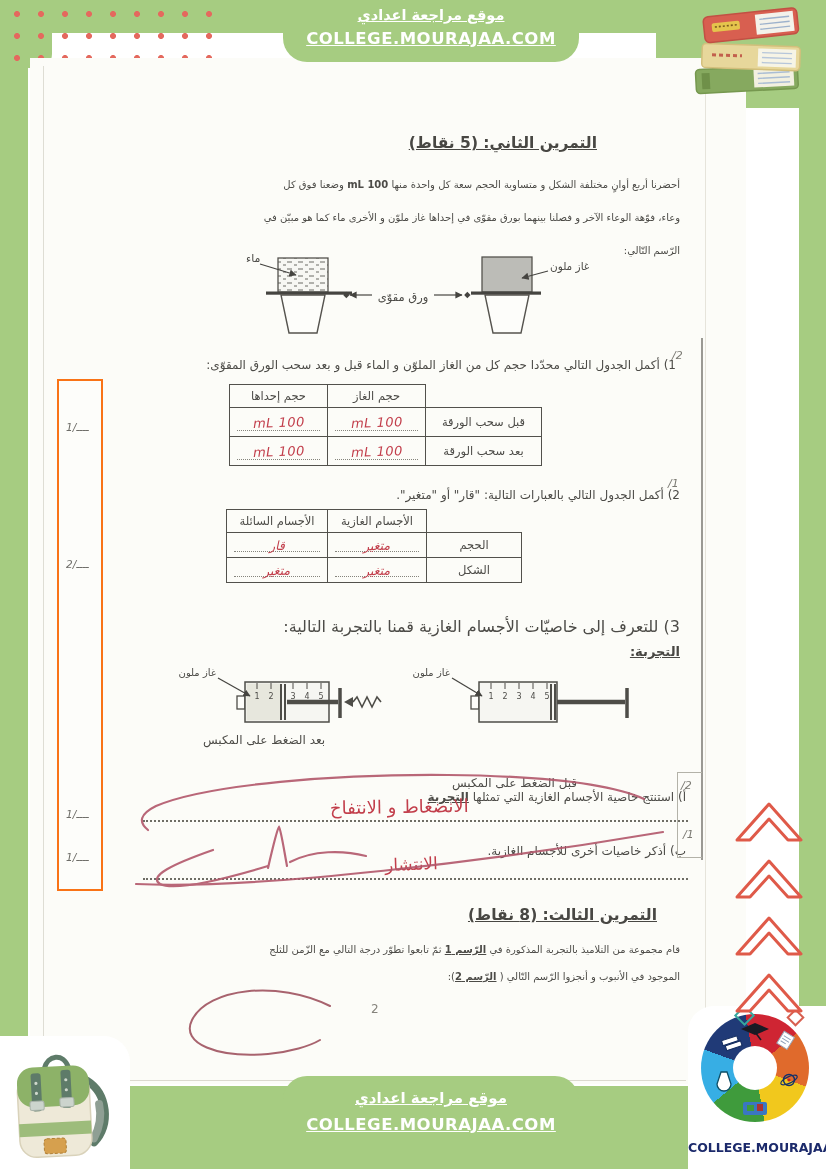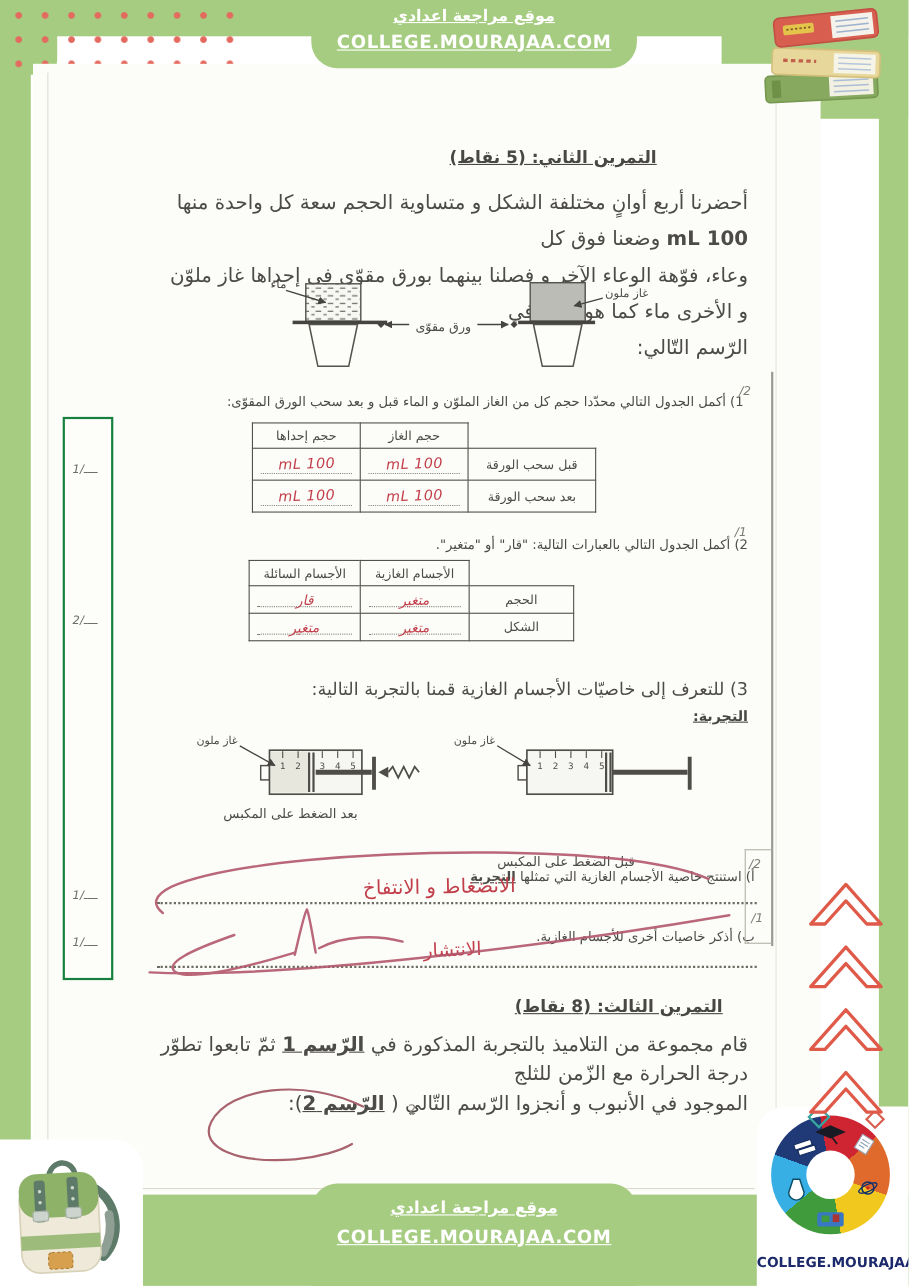--- a/index.html
+++ b/index.html
@@ -25,33 +25,33 @@
   .footer-center { left:283px; top:1076px; width:296px; height:93px; background:#a6cc81; border-radius:24px 24px 0 0; text-align:center; color:#fff; }
   .fc-1 { position:absolute; left:0; right:0; top:13px; font-size:15px; font-weight:bold; text-decoration:underline; direction:rtl; }
   .fc-2 { position:absolute; left:0; right:0; top:39px; font-size:16.5px; font-weight:bold; text-decoration:underline; letter-spacing:.5px; }
 
   
   .scan { left:30px; top:58px; width:716px; height:1026px; background:#fcfcf8; }
   .vline { position:absolute; background:#9a9993; }
   .rtl { direction:rtl; }
 
   .ex-title { font-size:15.5px; font-weight:bold; text-decoration:underline; color:#484743; }
-  .bodytext { font-size:18px; color:#4c4b47; line-height:22px; }
+  .bodytext { font-size:10px; color:#4c4b47; line-height:22px; }
   .kw { font-weight:bold; text-decoration:underline; }
 
   table { border-collapse:collapse; direction:rtl; color:#4c4b47; }
   td,th { border:1.7px solid #52514c; font-weight:normal; text-align:center; vertical-align:middle; font-size:11.5px; background:transparent; }
   .noborder { border:none; }
   .ansCell { position:relative; }
   .dotline { position:absolute; left:7px; right:7px; bottom:5px; border-bottom:1.6px dotted #85847c; }
   .hand { position:relative; display:inline-block; color:#c23e4b; font-style:italic; transform:rotate(-2deg); }
   .hand100 { font-size:13px; letter-spacing:.5px; }
   .handw  { font-size:12.5px; letter-spacing:1px; }
 
-  .score-box { left:57px; top:379px; width:46px; height:512px; border:2px solid #15803d; background:#fdfdfa; }
+  .score-box { left:57px; top:379px; width:46px; height:512px; border:2px solid #f97316; background:#fdfdfa; }
   .score-item { position:absolute; left:7px; direction:ltr; font-size:10.5px; font-style:italic; color:#6e6d68; }
   .rmark { position:absolute; font-style:italic; font-size:11px; color:#7b7a73; }
   .mark-box { left:677px; top:772px; width:25px; height:86px; border:1px solid #b3b2a8; border-right:none; }
 
   .dotted-rule { border-bottom:2px dotted #6e6d65; height:0; }
   .red-ans { position:absolute; direction:rtl; color:#c23e4b; white-space:nowrap; }
 
   .cap { position:absolute; direction:rtl; font-size:12px; color:#4c4b47; }
   .pagenum { left:371px; top:1002px; font-size:12px; color:#85837c; }
 
@@ -268,21 +268,21 @@
     <span class="score-item" style="top:470px;">ــــ/1</span>
   </div>
   <span class="rmark" style="left:672px; top:349px;">/2</span>
   <span class="rmark" style="left:668px; top:477px;">/1</span>
   <div class="abs mark-box"></div>
   <span class="rmark" style="left:681px; top:779px;">/2</span>
   <span class="rmark" style="left:683px; top:828px;">/1</span>
 
   <div class="abs rtl ex-title" style="right:169px; top:906px;">التمرين الثالث: (8 نقاط)</div>
   <div class="abs rtl bodytext" style="right:146px; top:936px; width:540px; line-height:27px;">
-    <span>قام مجموعة من التلاميذ بالتجربة المذكورة في </span><span class="kw">الرّسم 1</span><span> ثمّ تابعوا تطوّر درجة الحرارة مع الزّمن للثلج</span><br>
+    <span>قام مجموعة من التلاميذ بالتجربة المذكورة في </span><span class="kw">الرّسم 1</span><span> ثمّ تابعوا تطوّر درجة التالي مع الزّمن للثلج</span><br>
     <span>الموجود في الأنبوب و أنجزوا الرّسم التّالي ( </span><span class="kw">الرّسم 2</span><span>):</span>
   </div>
 
   <div class="abs pagenum">2</div>
 
   <svg class="abs" style="left:178px; top:986px; pointer-events:none;" width="170" height="82" viewBox="0 0 170 82">
     <path d="M152,20 C100,-6 30,2 14,34 C2,58 40,72 90,68 C112,66 132,60 142,54" fill="none" stroke="#a8636e" stroke-width="2" stroke-linecap="round"></path>
   </svg>
 
   <div class="abs footer-center">

